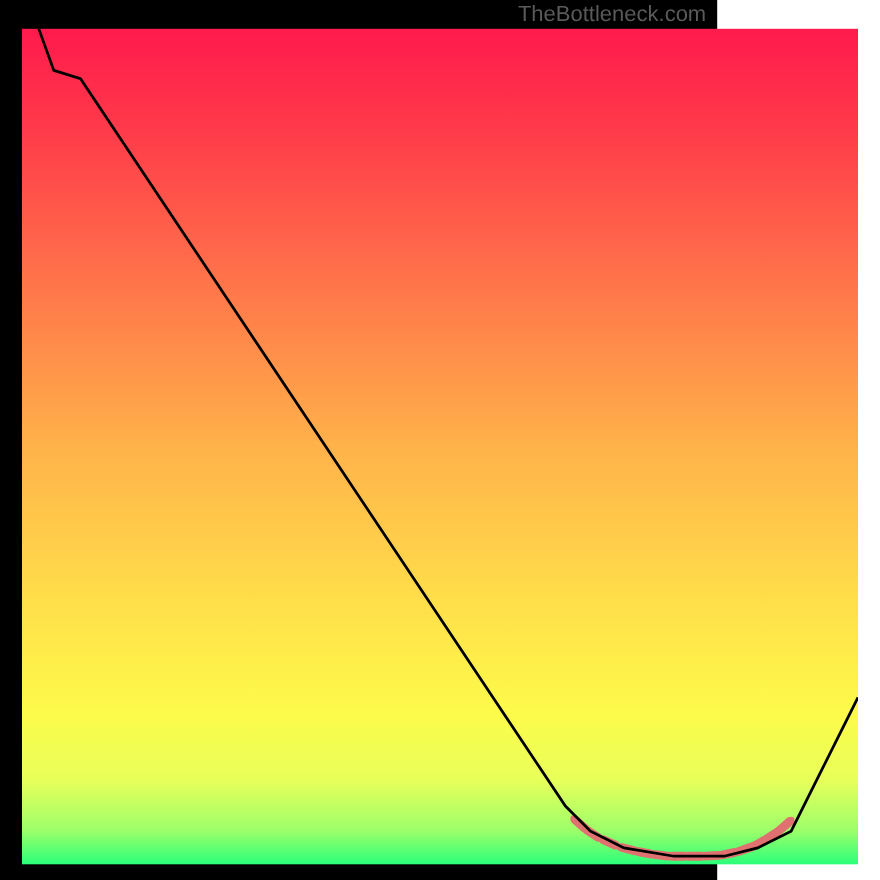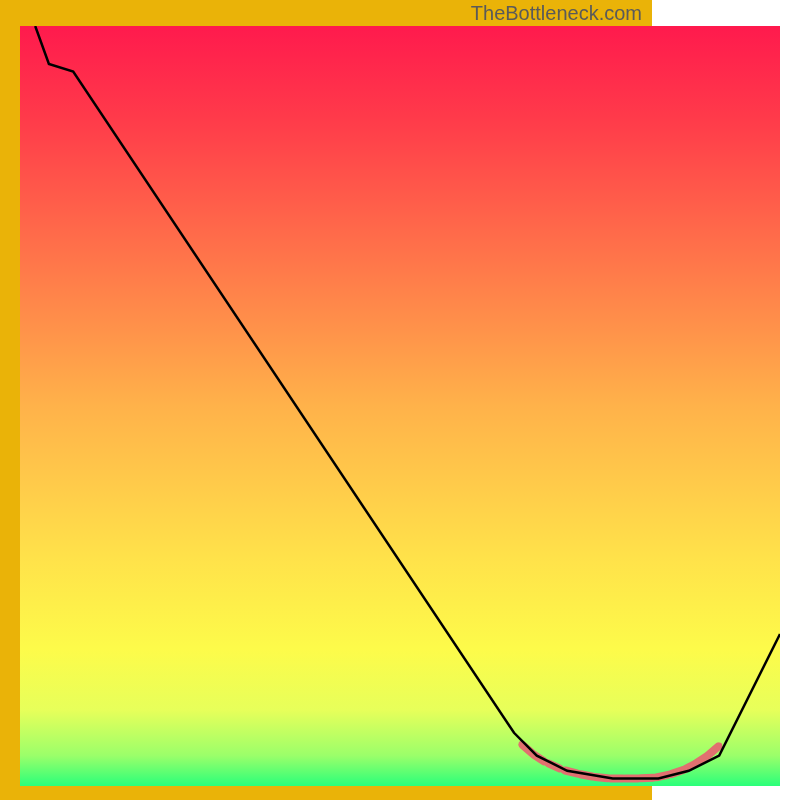--- a/index.html
+++ b/index.html
@@ -7,21 +7,21 @@
     padding: 0;
     width: 800px;
     height: 800px;
     overflow: hidden;
     font-family: Arial, Helvetica, sans-serif;
   }
   .chart-container {
     position: relative;
     width: 652px;
     height: 800px;
-    background: #eab308;
+    background: #000000;
   }
   .watermark {
     position: absolute;
     top: 2px;
     right: 10px;
     font-size: 20px;
     color: #5a5a5a;
     font-weight: 500;
     z-index: 3;
   }

